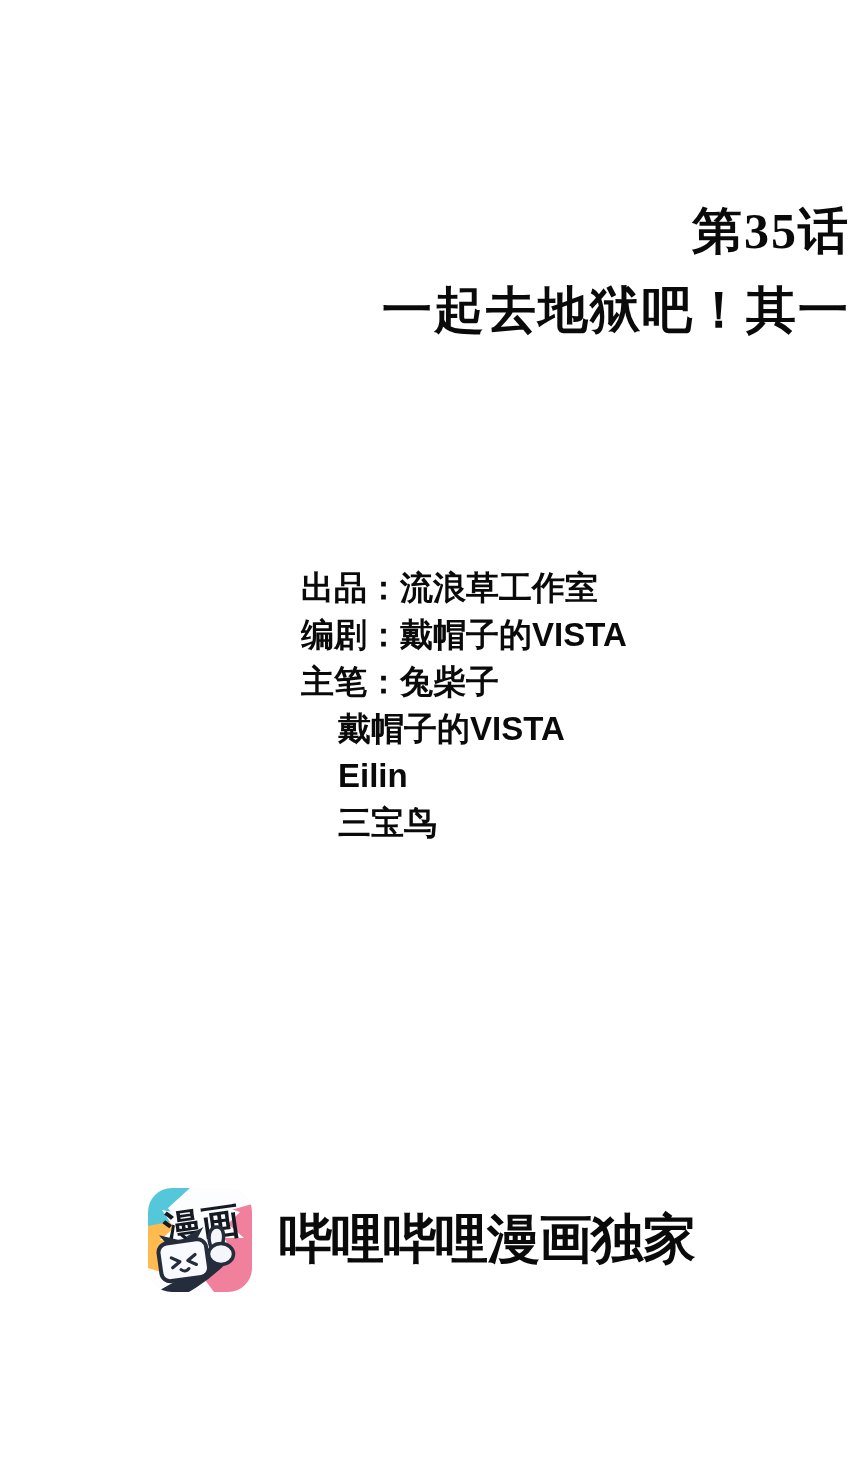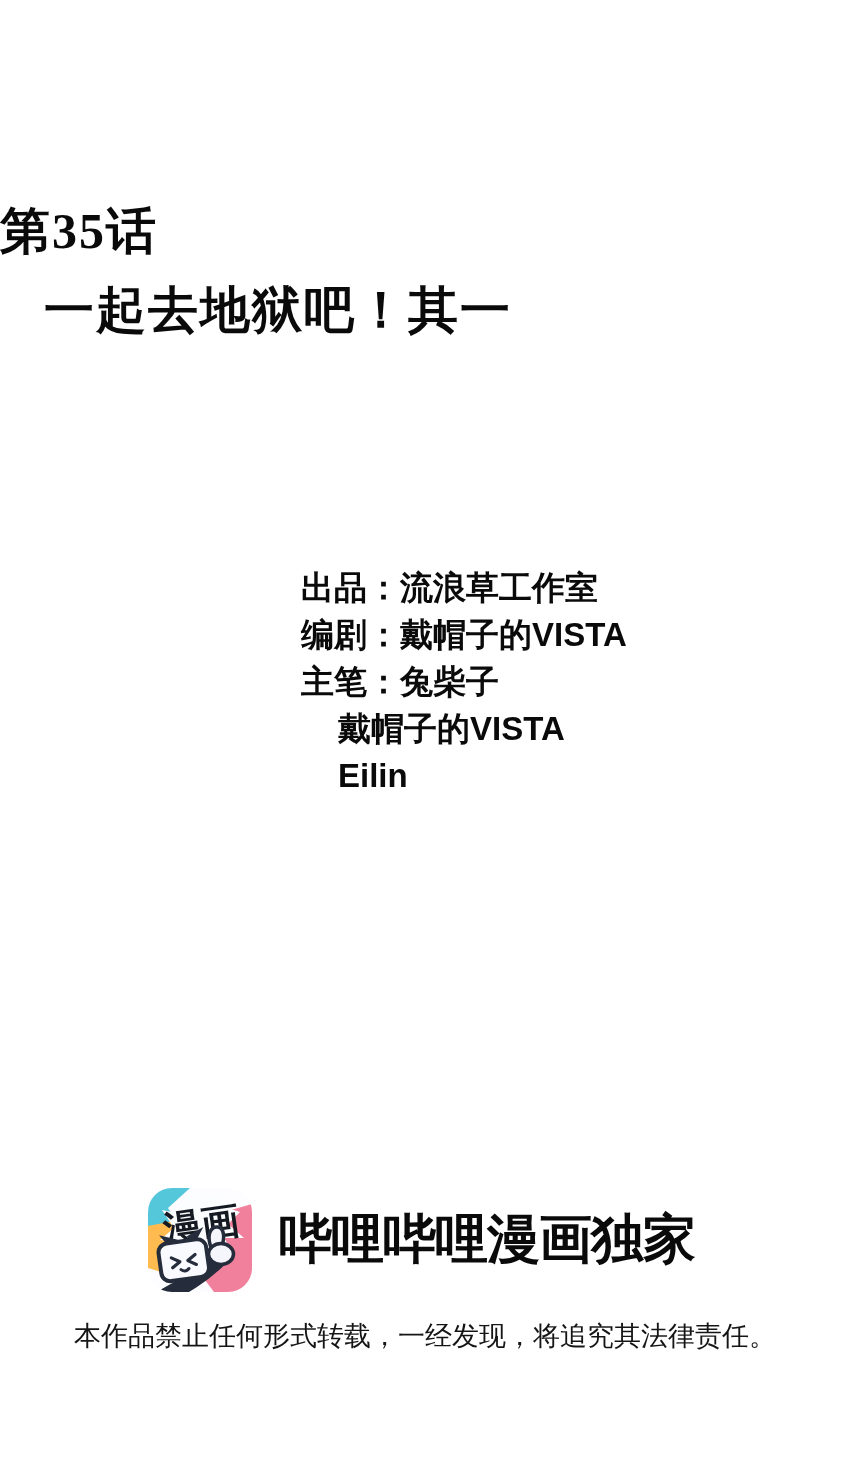--- a/index.html
+++ b/index.html
@@ -7,21 +7,21 @@
   body {
     width:850px; height:1476px; position:relative;
     font-family:"Liberation Sans","DejaVu Sans",sans-serif;
     color:#0a0a0a;
   }
   .page {
     position:absolute; top:0; left:0; width:850px; height:1476px;
     background:#ffffff; overflow:hidden;
   }
   .chapter-number, .chapter-title {
-    position:absolute; left:0; width:850px; text-align:left;
+    position:absolute; left:0; width:850px; text-align:right;
     font-family:"Liberation Serif","DejaVu Serif",serif;
     font-weight:700; font-size:50px; line-height:56px; letter-spacing:2px;
     color:#0a0a0a; white-space:nowrap;
   }
   .chapter-number { top:203px; }
   .chapter-title  { top:282px;padding-left:44px; }
   .credits {
     position:absolute; left:301px; top:564px;
     font-weight:700; font-size:33px; line-height:47px;
     color:#0a0a0a;
@@ -52,20 +52,21 @@
   <div class="chapter-number">第35话</div>
 
   <div class="chapter-title">一起去地狱吧！其一</div>
 
   <div class="credits">
     <div class="credit-line">出品：流浪草工作室</div>
     <div class="credit-line">编剧：戴帽子的VISTA</div>
     <div class="credit-line">主笔：兔柴子</div>
     <div class="credit-line indent">戴帽子的VISTA</div>
     <div class="credit-line indent">Eilin</div>
+    <div class="credit-line indent">三宝鸟</div>
   </div>
 
   <div class="publisher">
 
     <svg class="logo" viewBox="0 0 104 104" aria-hidden="true">
       <defs>
         <clipPath id="iconClip">
           <rect x="0" y="0" width="104" height="104" rx="24" ry="24"></rect>
         </clipPath>
       </defs>
@@ -86,15 +87,14 @@
           <path d="M24 68 l8 5 l-8 5" fill="none" stroke="#252C3B" stroke-width="3.2" stroke-linecap="round" stroke-linejoin="round"></path>
           <path d="M48 68 l-8 5 l8 5" fill="none" stroke="#252C3B" stroke-width="3.2" stroke-linecap="round" stroke-linejoin="round"></path>
           <path d="M32 81 q4 4 8 0" fill="none" stroke="#252C3B" stroke-width="3" stroke-linecap="round"></path>
         </g>
       </g>
     </svg>
 
     <div class="publisher-label">哔哩哔哩漫画独家</div>
   </div>
 
-  <div class="disclaimer">本作品禁止任何形式转载，一经发现，将追究其法律责任。</div>
 
 </div>
 
 </body></html>

